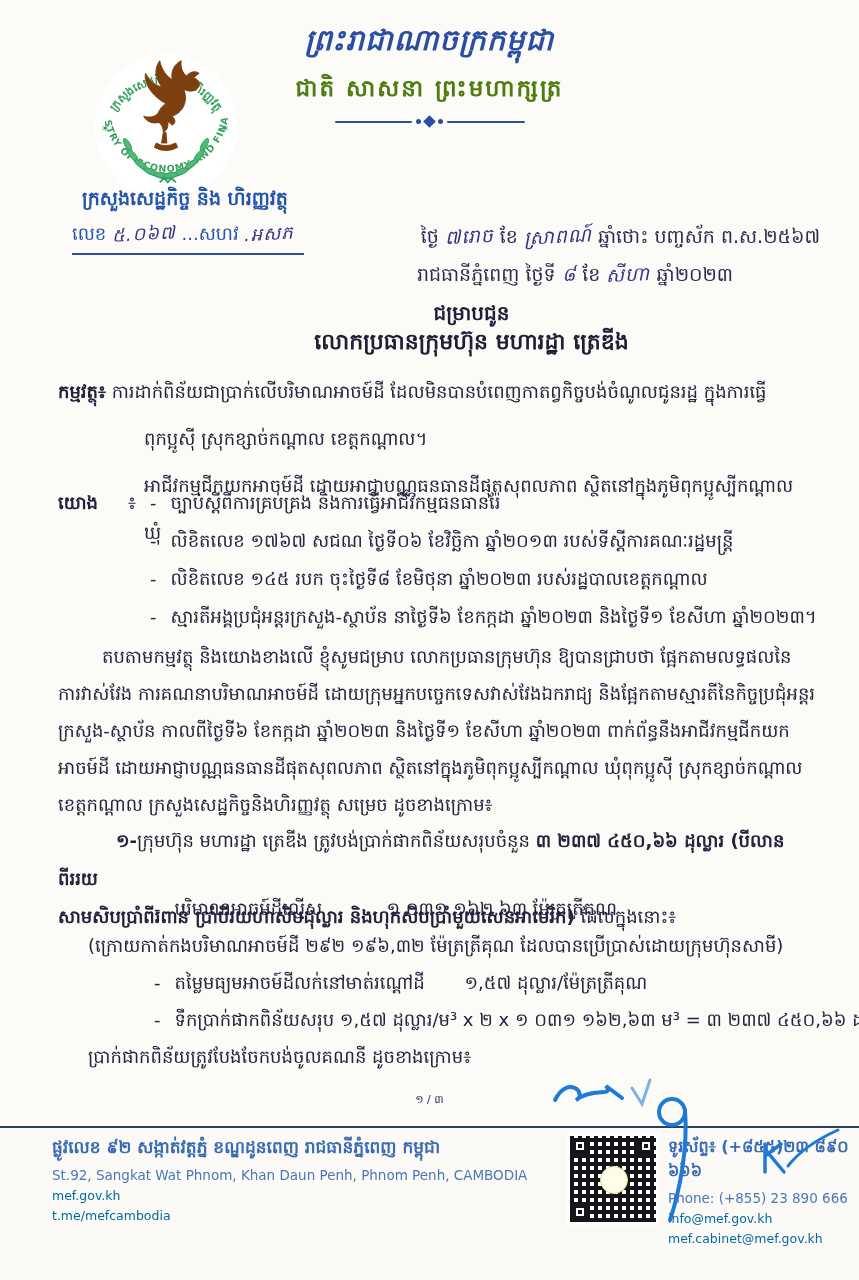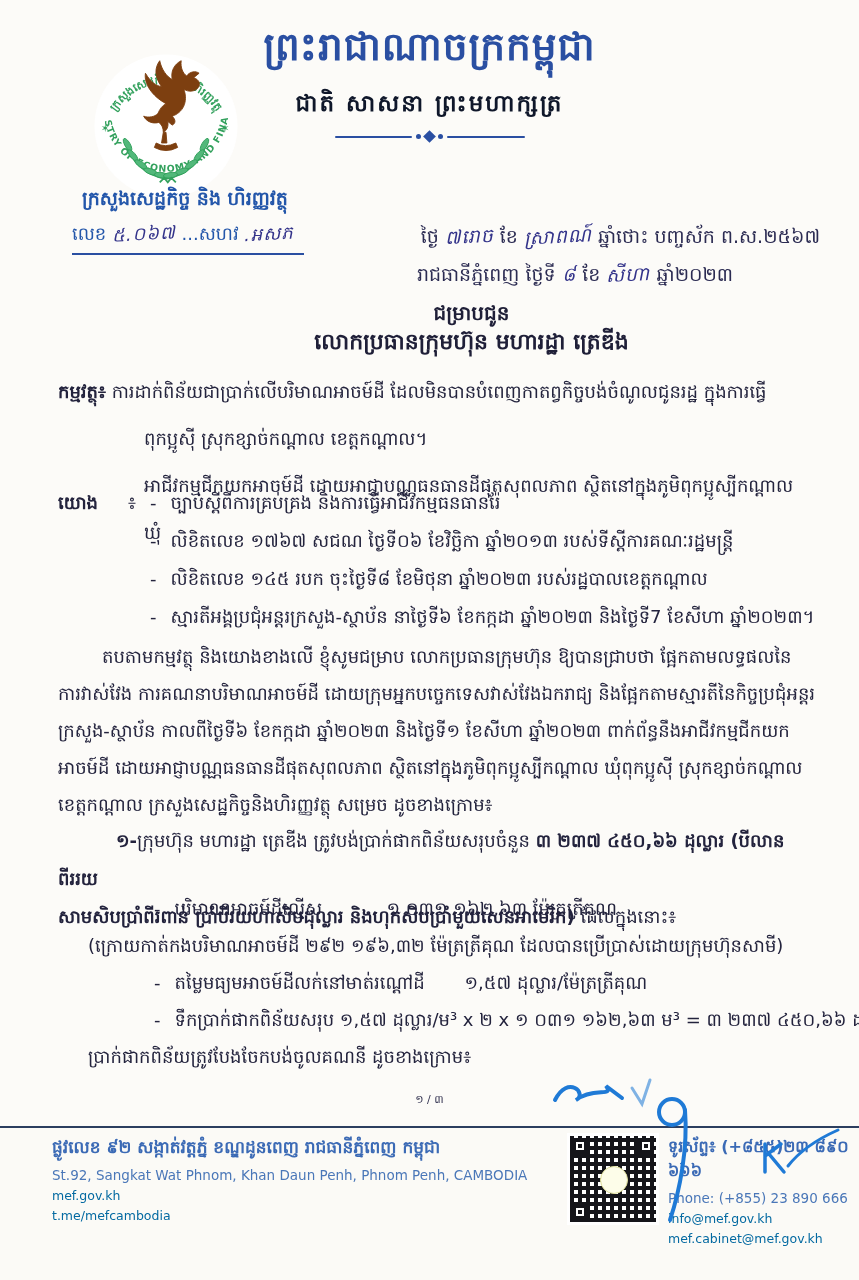--- a/index.html
+++ b/index.html
@@ -1,22 +1,22 @@
 <!DOCTYPE html>
 <html><head>
 <meta charset="utf-8">
 <style>
   html,body{margin:0;padding:0;}
   body{background:#e8e8e8;font-family:"DejaVu Sans",sans-serif;}
   .page{position:relative;width:859px;height:1280px;margin:0 auto;background:#fcfbf8;overflow:hidden;color:#23233d;}
 
   
   .hdr{position:absolute;top:22px;left:0;width:100%;text-align:center;}
-  .hdr-kingdom{font-size:39px;font-weight:bold;color:#2a4fa2;letter-spacing:1px;}
-  .hdr-motto{font-size:23px;font-weight:bold;color:#0f172a;margin-top:10px;letter-spacing:2px;}
+  .hdr-kingdom{font-size:29px;font-weight:bold;color:#2a4fa2;letter-spacing:1px;font-style:italic;}
+  .hdr-motto{font-size:23px;font-weight:bold;color:#4d7c0f;margin-top:10px;letter-spacing:2px;}
   .hdr-div{margin:10px auto 0;width:190px;display:flex;align-items:center;justify-content:center;gap:4px;}
   .hdr-div .ln{height:2px;background:#2a4fa2;flex:1;border-radius:2px;}
   .hdr-div .dot{width:5px;height:5px;border-radius:50%;background:#2a4fa2;}
   .hdr-div .dia{width:9px;height:9px;background:#2a4fa2;transform:rotate(45deg);}
 
   
   .emblem{position:absolute;left:90px;top:50px;width:152px;height:152px;}
   .min-name{position:absolute;left:56px;top:186px;width:258px;text-align:center;font-size:19px;font-weight:bold;color:#2356aa;}
   .ref-line{position:absolute;left:72px;top:222px;width:232px;font-size:18px;color:#2356aa;border-bottom:2px solid #2a4fa2;padding-bottom:4px;white-space:nowrap;}
   .hw{font-style:italic;color:#33338a;display:inline-block;transform:rotate(-3deg);letter-spacing:1px;}
@@ -183,21 +183,21 @@
     <div class="cont">ពុកប្អូស៊ី ស្រុកខ្សាច់កណ្ដាល ខេត្តកណ្ដាល។</div>
     <div class="cont">អាជីវកម្មជីកយកអាចម៍ដី ដោយអាជ្ញាបណ្ណធនធានដីផុតសុពលភាព ស្ថិតនៅក្នុងភូមិពុកប្អូស្បីកណ្ដាល ឃុំ</div>
   </div>
 
   <div class="blk refs">
     <div class="row">
       <span class="lbl">យោង</span><span class="sep">៖</span><span class="dash">-</span><span>ច្បាប់ស្ដីពីការគ្រប់គ្រង និងការធ្វើអាជីវកម្មធនធានរ៉ែ</span>
     </div>
     <div class="row ind"><span class="dash">-</span><span>លិខិតលេខ ១៧៦៧ សជណ ថ្ងៃទី០៦ ខែវិច្ឆិកា ឆ្នាំ២០១៣ របស់ទីស្ដីការគណៈរដ្ឋមន្ត្រី</span></div>
     <div class="row ind"><span class="dash">-</span><span>លិខិតលេខ ១៤៥ របក ចុះថ្ងៃទី៨ ខែមិថុនា ឆ្នាំ២០២៣ របស់រដ្ឋបាលខេត្តកណ្ដាល</span></div>
-    <div class="row ind"><span class="dash">-</span><span>ស្មារតីអង្គប្រជុំអន្តរក្រសួង-ស្ថាប័ន នាថ្ងៃទី៦ ខែកក្កដា ឆ្នាំ២០២៣ និងថ្ងៃទី7 ខែសីហា ឆ្នាំ២០២៣។</span></div>
+    <div class="row ind"><span class="dash">-</span><span>ស្មារតីអង្គប្រជុំអន្តរក្រសួង-ស្ថាប័ន នាថ្ងៃទី៦ ខែកក្កដា ឆ្នាំ២០២៣ និងថ្ងៃទី១ ខែសីហា ឆ្នាំ២០២៣។</span></div>
   </div>
 
   <div class="blk bodyp">
     <div class="in1">តបតាមកម្មវត្ថុ និងយោងខាងលើ ខ្ញុំសូមជម្រាប លោកប្រធានក្រុមហ៊ុន ឱ្យបានជ្រាបថា ផ្អែកតាមលទ្ធផលនៃ</div>
     <div>ការវាស់វែង ការគណនាបរិមាណអាចម៍ដី ដោយក្រុមអ្នកបច្ចេកទេសវាស់វែងឯករាជ្យ និងផ្អែកតាមស្មារតីនៃកិច្ចប្រជុំអន្តរ</div>
     <div>ក្រសួង-ស្ថាប័ន កាលពីថ្ងៃទី៦ ខែកក្កដា ឆ្នាំ២០២៣ និងថ្ងៃទី១ ខែសីហា ឆ្នាំ២០២៣ ពាក់ព័ន្ធនឹងអាជីវកម្មជីកយក</div>
     <div>អាចម៍ដី ដោយអាជ្ញាបណ្ណធនធានដីផុតសុពលភាព ស្ថិតនៅក្នុងភូមិពុកប្អូស្បីកណ្ដាល ឃុំពុកប្អូស៊ី ស្រុកខ្សាច់កណ្ដាល</div>
     <div>ខេត្តកណ្ដាល ក្រសួងសេដ្ឋកិច្ចនិងហិរញ្ញវត្ថុ សម្រេច ដូចខាងក្រោម៖</div>
   </div>
 

